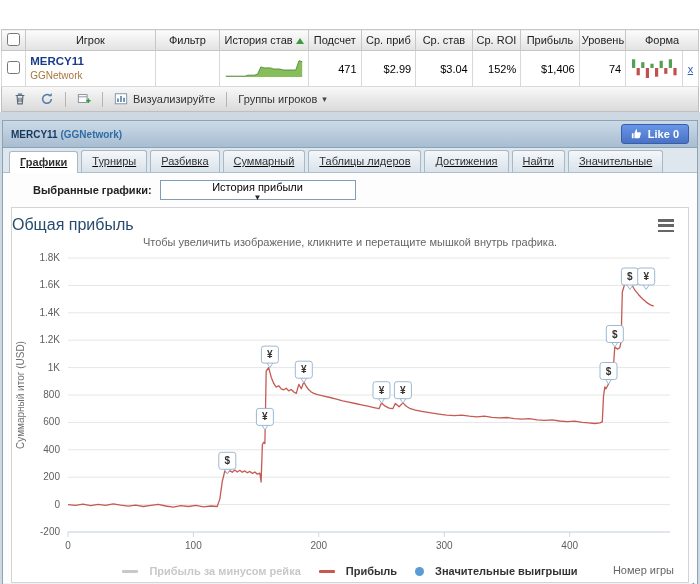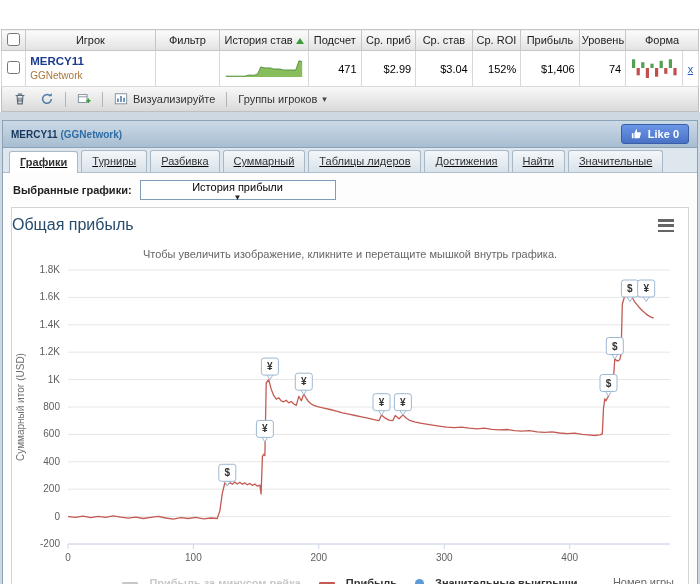--- a/index.html
+++ b/index.html
@@ -34,28 +34,28 @@
   .panel-header { height:27px; display:flex; align-items:center; justify-content:space-between; padding:0 8px; background:linear-gradient(#ccdae7,#a7bdd1); border-bottom:1px solid #8ba2b7; }
   .panel-title { font-size:10px; font-weight:bold; color:#17375e; }
   .panel-title .net { color:#2e6da4; }
   .like-btn { display:flex; align-items:center; gap:5px; background:linear-gradient(#6a96e8,#4a72c4); color:#fff; border:1px solid #3a5da8; border-radius:3px; font-size:11px; font-weight:bold; padding:2px 9px; height:20px; cursor:pointer; }
 
   .tab-bar { display:flex; gap:3px; padding:2px 6px 0 6px; background:#dfe7ee; border-bottom:1px solid #aebecb;text-decoration:underline; }
   .tab { padding:4px 10px 5px 10px; font-size:11px; color:#333; background:linear-gradient(#f4f7fa,#d9e2ea); border:1px solid #a8b8c6; border-bottom:none; border-radius:3px 3px 0 0; cursor:pointer; white-space:nowrap; }
   .tab.active { background:#fff; font-weight:bold; position:relative; top:1px; }
 
   .panel-body { background:#fdfdfd; }
-  .select-row { display:flex; align-items:center; gap:8px; padding:7px 10px; font-size:11px; }
+  .select-row { display:flex; align-items:center; gap:8px; padding:7px 10px; font-size:11px;margin-left:20px; }
   .select-row label { font-weight:bold; color:#222; }
   .fake-select { display:flex; align-items:center; justify-content:space-between; width:196px; border:1px solid #7f9db9; background:#fff; padding:0 5px; font-size:11px; height:20px; cursor:pointer;flex-direction:column; }
   .fake-select .arr { font-size:8px; color:#222; }
 
   .chart-box { margin:0 8px; border:1px solid #d4d4d4; background:#fff; position:relative; padding-top:8px; }
   .chart-title { text-align:left; font-size:16px; color:#274b6d; }
-  .chart-subtitle { text-align:center; font-size:11px; color:#666; margin-top:14px; }
+  .chart-subtitle { text-align:center; font-size:11px; color:#666; margin-top:2px; }
   .hamburger { position:absolute; top:10px; right:12px; width:20px; height:15px; display:flex; flex-direction:column; justify-content:space-between; padding:1px 2px; cursor:pointer; }
   .hamburger span { display:block; height:2.5px; background:#666; }
   #chart-svg { display:block; }
   svg text { font-family:"Liberation Sans", sans-serif; }
 
   .legend-row { position:relative; height:22px; display:flex; align-items:center; justify-content:center; }
   .legend { display:flex; align-items:center; gap:18px; font-size:11px; font-weight:bold; color:#333; }
   .legend-item { display:flex; align-items:center; gap:11px; cursor:pointer; }
   .legend-item.disabled { color:#c8c8c8; }
   .swatch.line { width:16px; height:3px; border-radius:1px; display:inline-block; }

